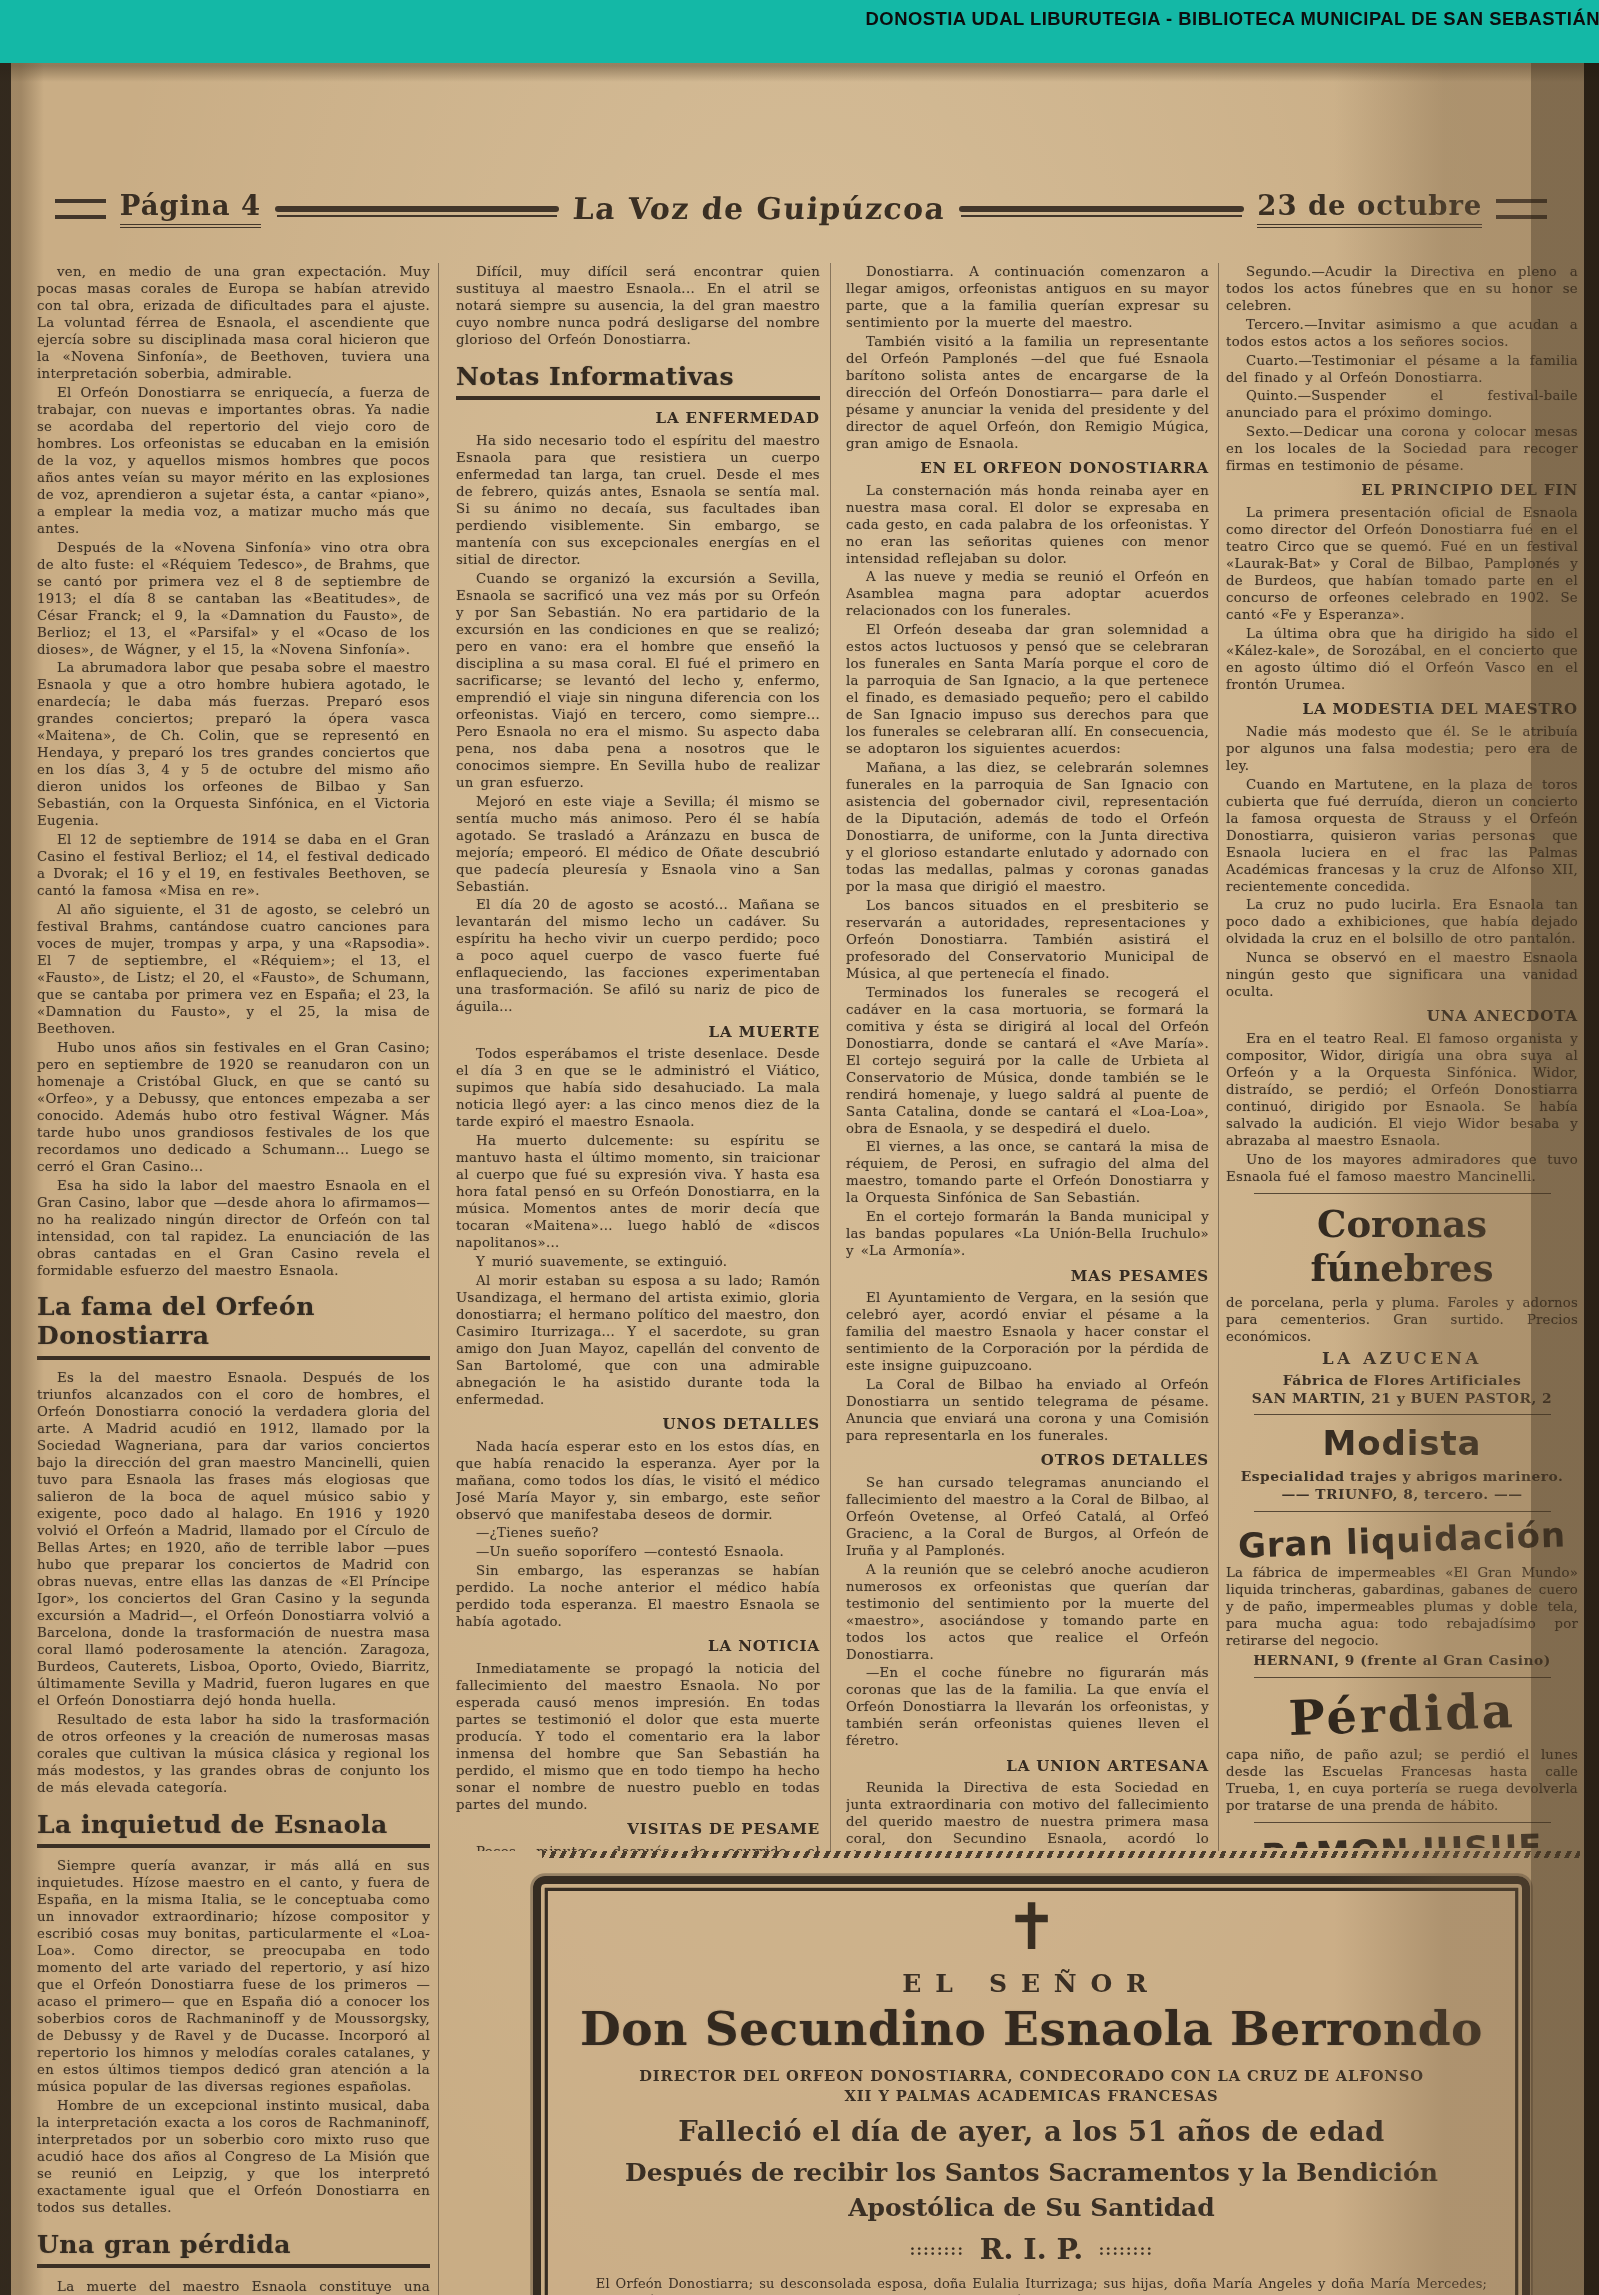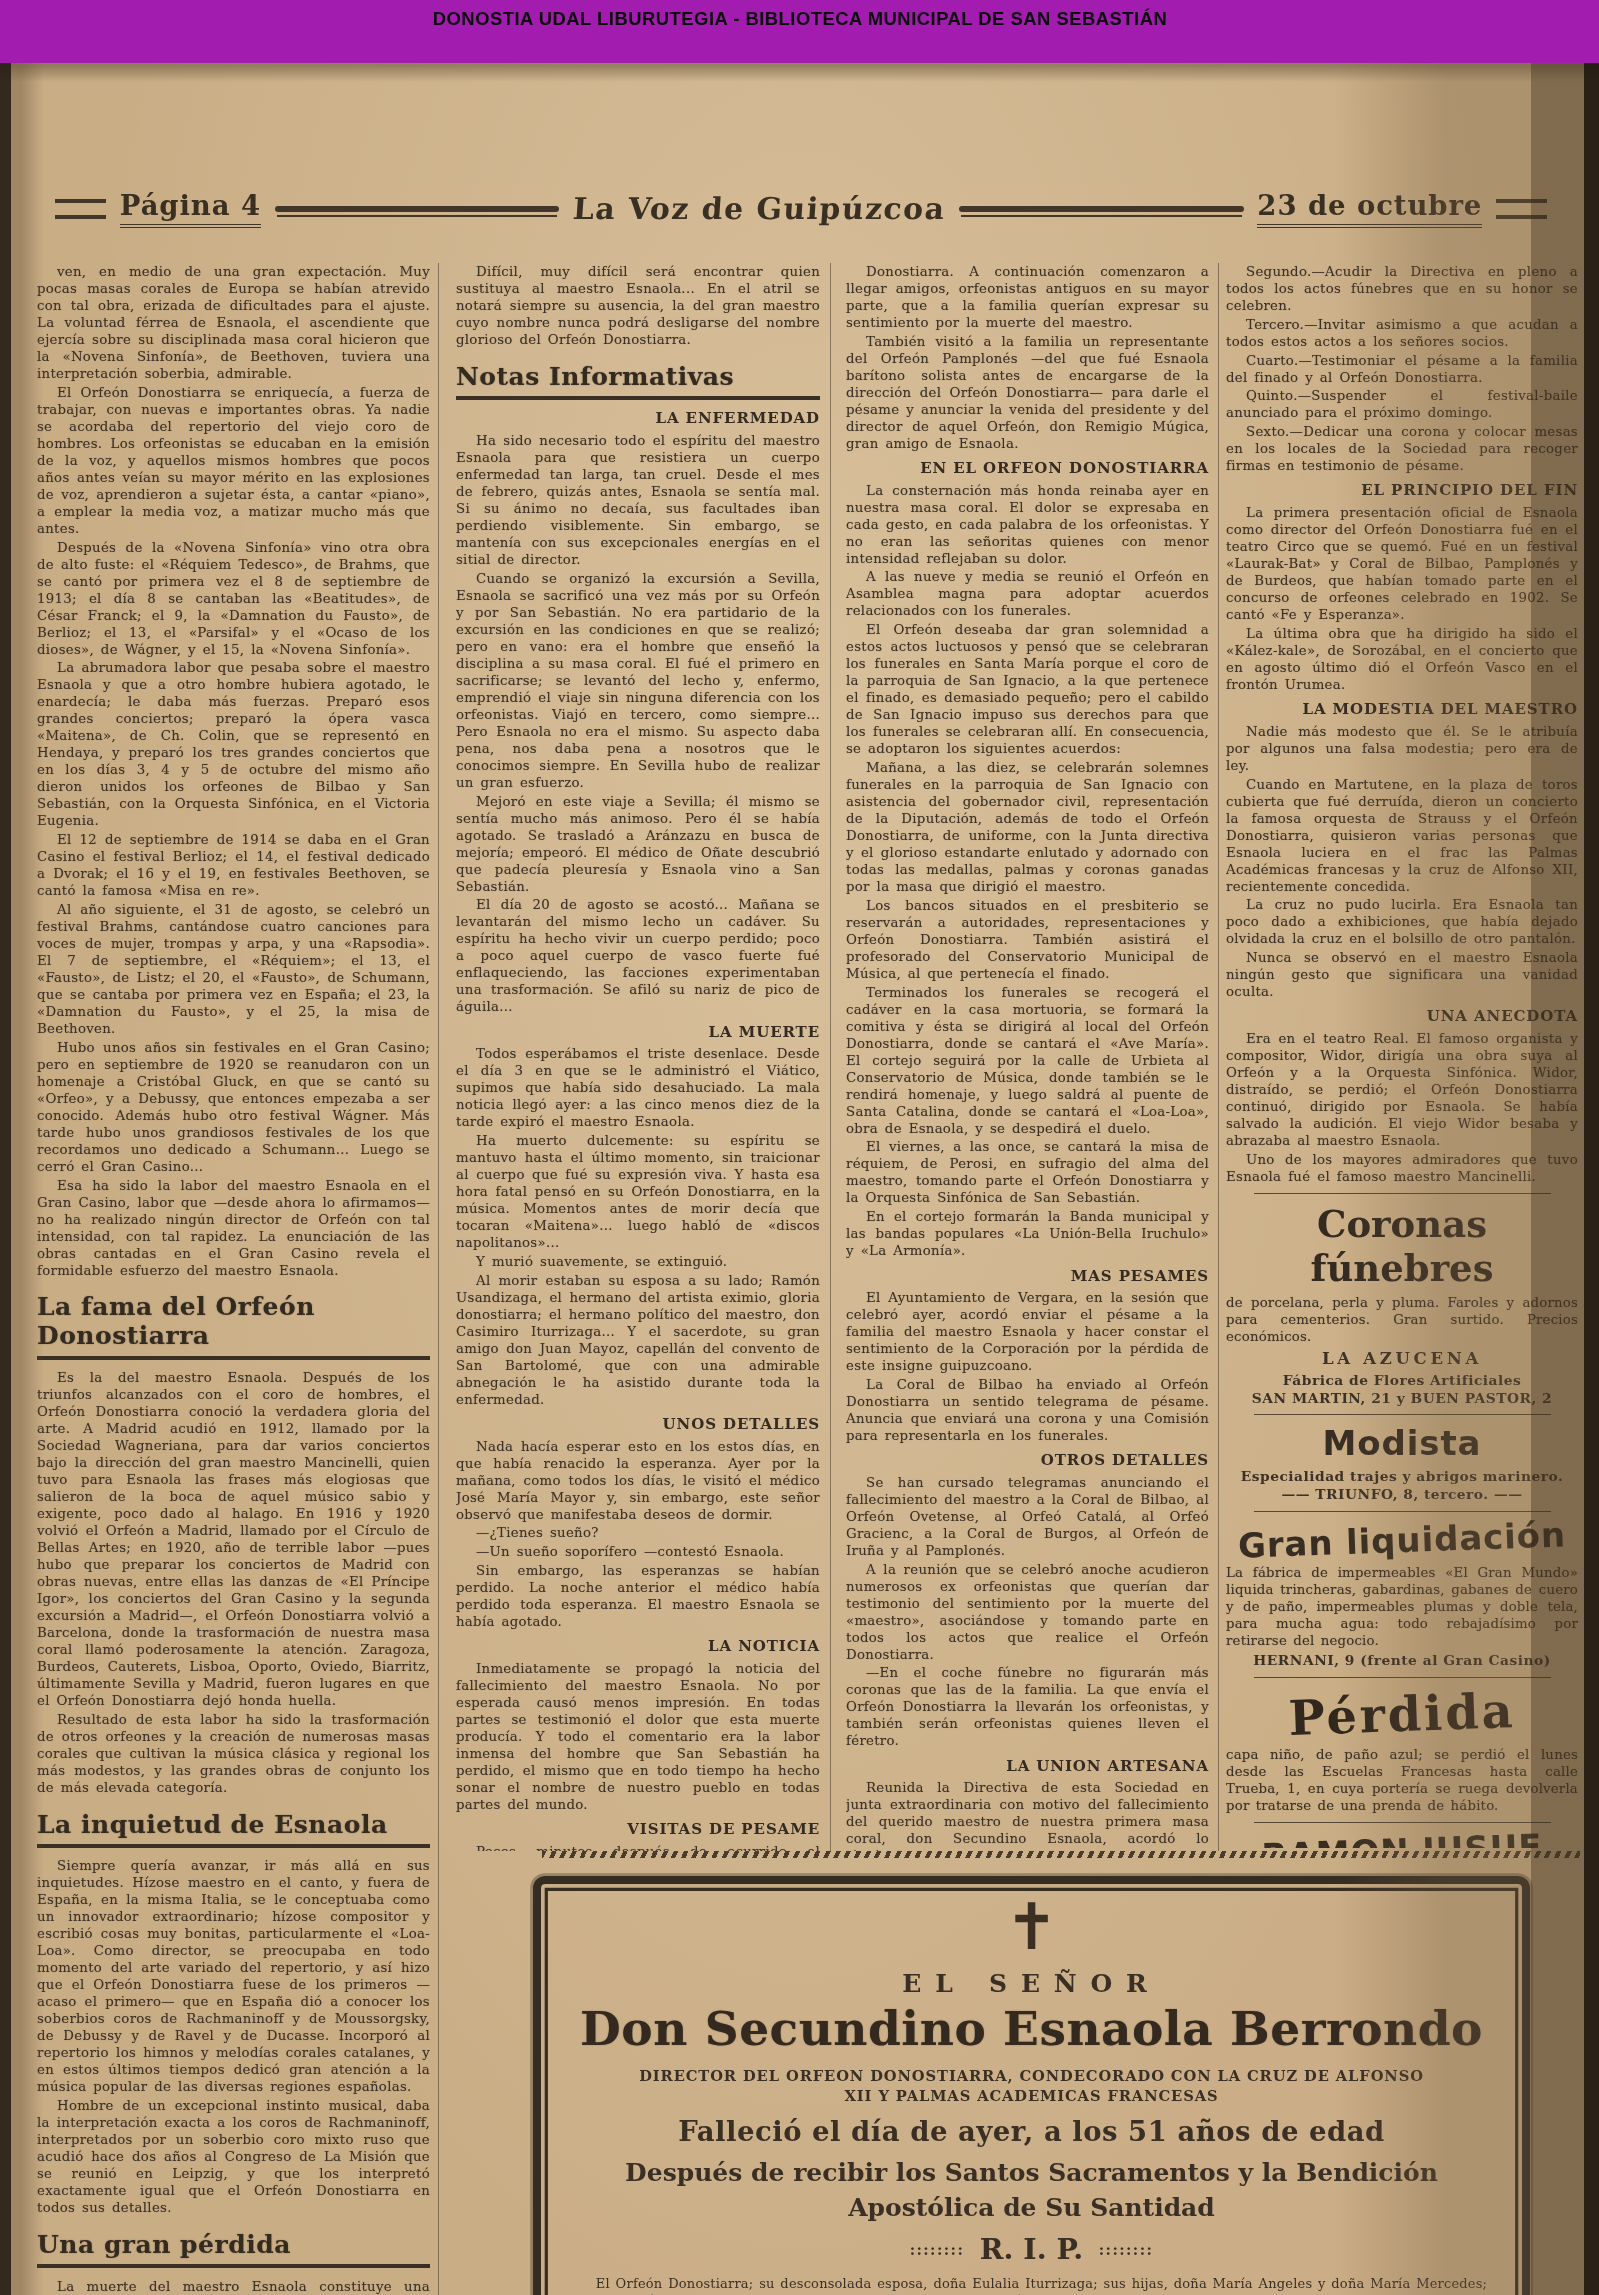--- a/index.html
+++ b/index.html
@@ -1,21 +1,21 @@
 <!DOCTYPE html>
 <html style="font-size:7.3px"><head>
 <meta charset="utf-8">
 <style>
   html,body{margin:0;padding:0}
   body{width:1600px;height:2504px;position:relative;background:#efece6;
        font-family:"DejaVu Serif",serif;overflow:hidden}
 
   
-  .scan-header{position:absolute;top:0;left:0;width:1600px;height:63px;background:#a21caf;
-               display:flex;align-items:flex-start;justify-content:center;padding-top:8.3px;box-sizing:border-box}
+  .scan-header{position:absolute;top:0;left:0;width:1600px;height:63px;background:#14b8a6;
+               display:flex;align-items:flex-start;justify-content:flex-end;padding-top:8.3px;box-sizing:border-box}
   .scan-header span{font:700 18.4px "Liberation Sans",sans-serif;color:#0d0d0d;letter-spacing:0.5px}
 
   
   .paper{position:absolute;top:63px;left:0;width:1600px;height:2441px;
          background:radial-gradient(ellipse at 50% 28%,rgba(255,243,216,.28),rgba(255,243,216,0) 65%),#c9ad85;}
   .edges{position:absolute;inset:0;pointer-events:none;z-index:40;background:
      linear-gradient(90deg,rgba(38,30,21,.92) 0 11px,rgba(104,83,56,.42) 11px 21px,rgba(104,83,56,0) 44px),
      linear-gradient(270deg,rgba(30,22,13,.93) 0 15.6px,rgba(70,54,34,.55) 15.6px 69px,rgba(112,89,60,.32) 69px 156px,rgba(112,89,60,0) 266px),
      linear-gradient(0deg,rgba(28,21,13,.95) 0 27px,rgba(74,58,38,.5) 27px 57px,rgba(74,58,38,0) 108px),
      linear-gradient(180deg,rgba(92,74,50,.5) 0 2.8px,rgba(92,74,50,0) 19px);}

